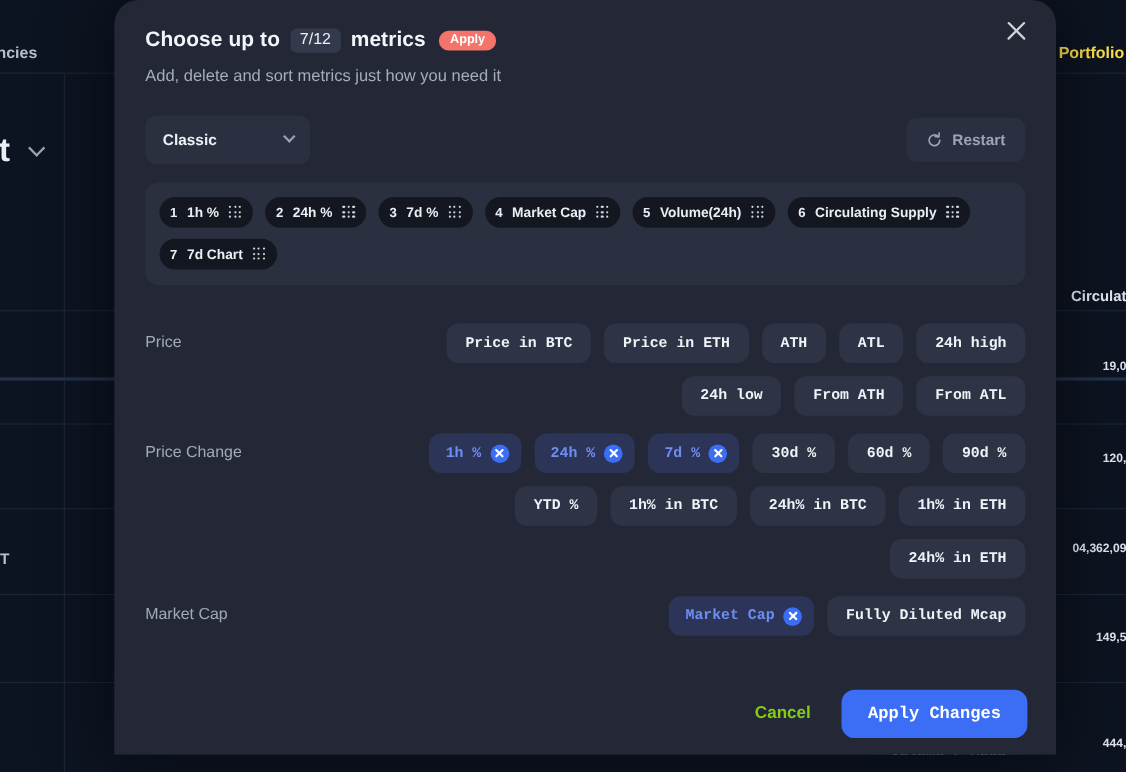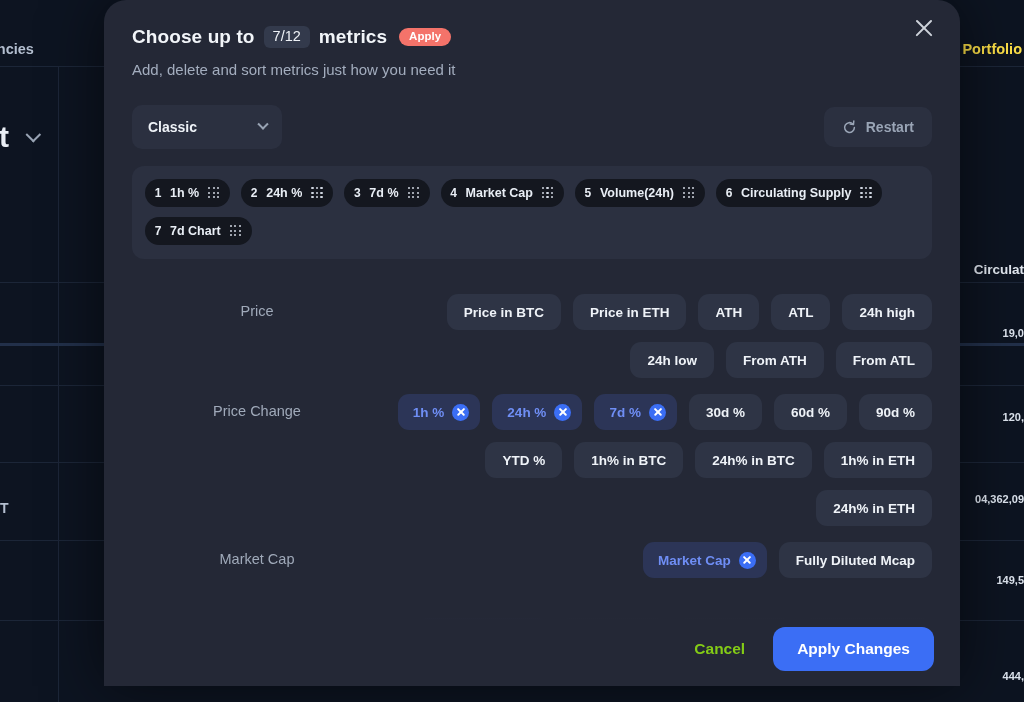--- a/index.html
+++ b/index.html
@@ -286,21 +286,20 @@
   }
 
   
   .groups {
     position: absolute;
     left: 0; right: 0;
     top: 278px;
     bottom: 0;
     overflow: hidden;
     padding: 0 28px;
-    text-align: center;
   }
   .group-row {
     display: flex;
     align-items: flex-start;
     padding: 16px 0 0;
     min-height: 76px;
   }
   .group-label {
     width: 250px;
     flex: 0 0 250px;
@@ -318,20 +317,21 @@
   .chip {
     height: 36px;
     background: #2e3445;
     border-radius: 11px;
     display: flex;
     align-items: center;
     gap: 8px;
     padding: 0 17px;
     cursor: pointer;
     white-space: nowrap;
+    font-family: Liberation Mono, monospace;
   }
   .chip .clabel {
     font-size: 13.5px;
     font-weight: bold;
     color: #eff3f8;
   }
   .chip.selected {
     background: #2c3557;
     padding: 0 11px 0 15px;
   }
@@ -388,21 +388,21 @@
   .btn-apply {
     font-size: 15.5px;
     font-weight: bold;
     color: #ffffff;
     background: #3b6ef5;
     border: none;
     border-radius: 12px;
     height: 44px;
     padding: 0 24px;
     cursor: pointer;
-    font-family: Liberation Sans, sans-serif;
+    font-family: Liberation Mono, monospace;
   }
 </style>
 </head>
 <body>
 
 <div id="bg-page">
   <div class="bg-navbar"></div>
   <div class="bg-navbar-line"></div>
 
   <div class="bg-nav-left">

